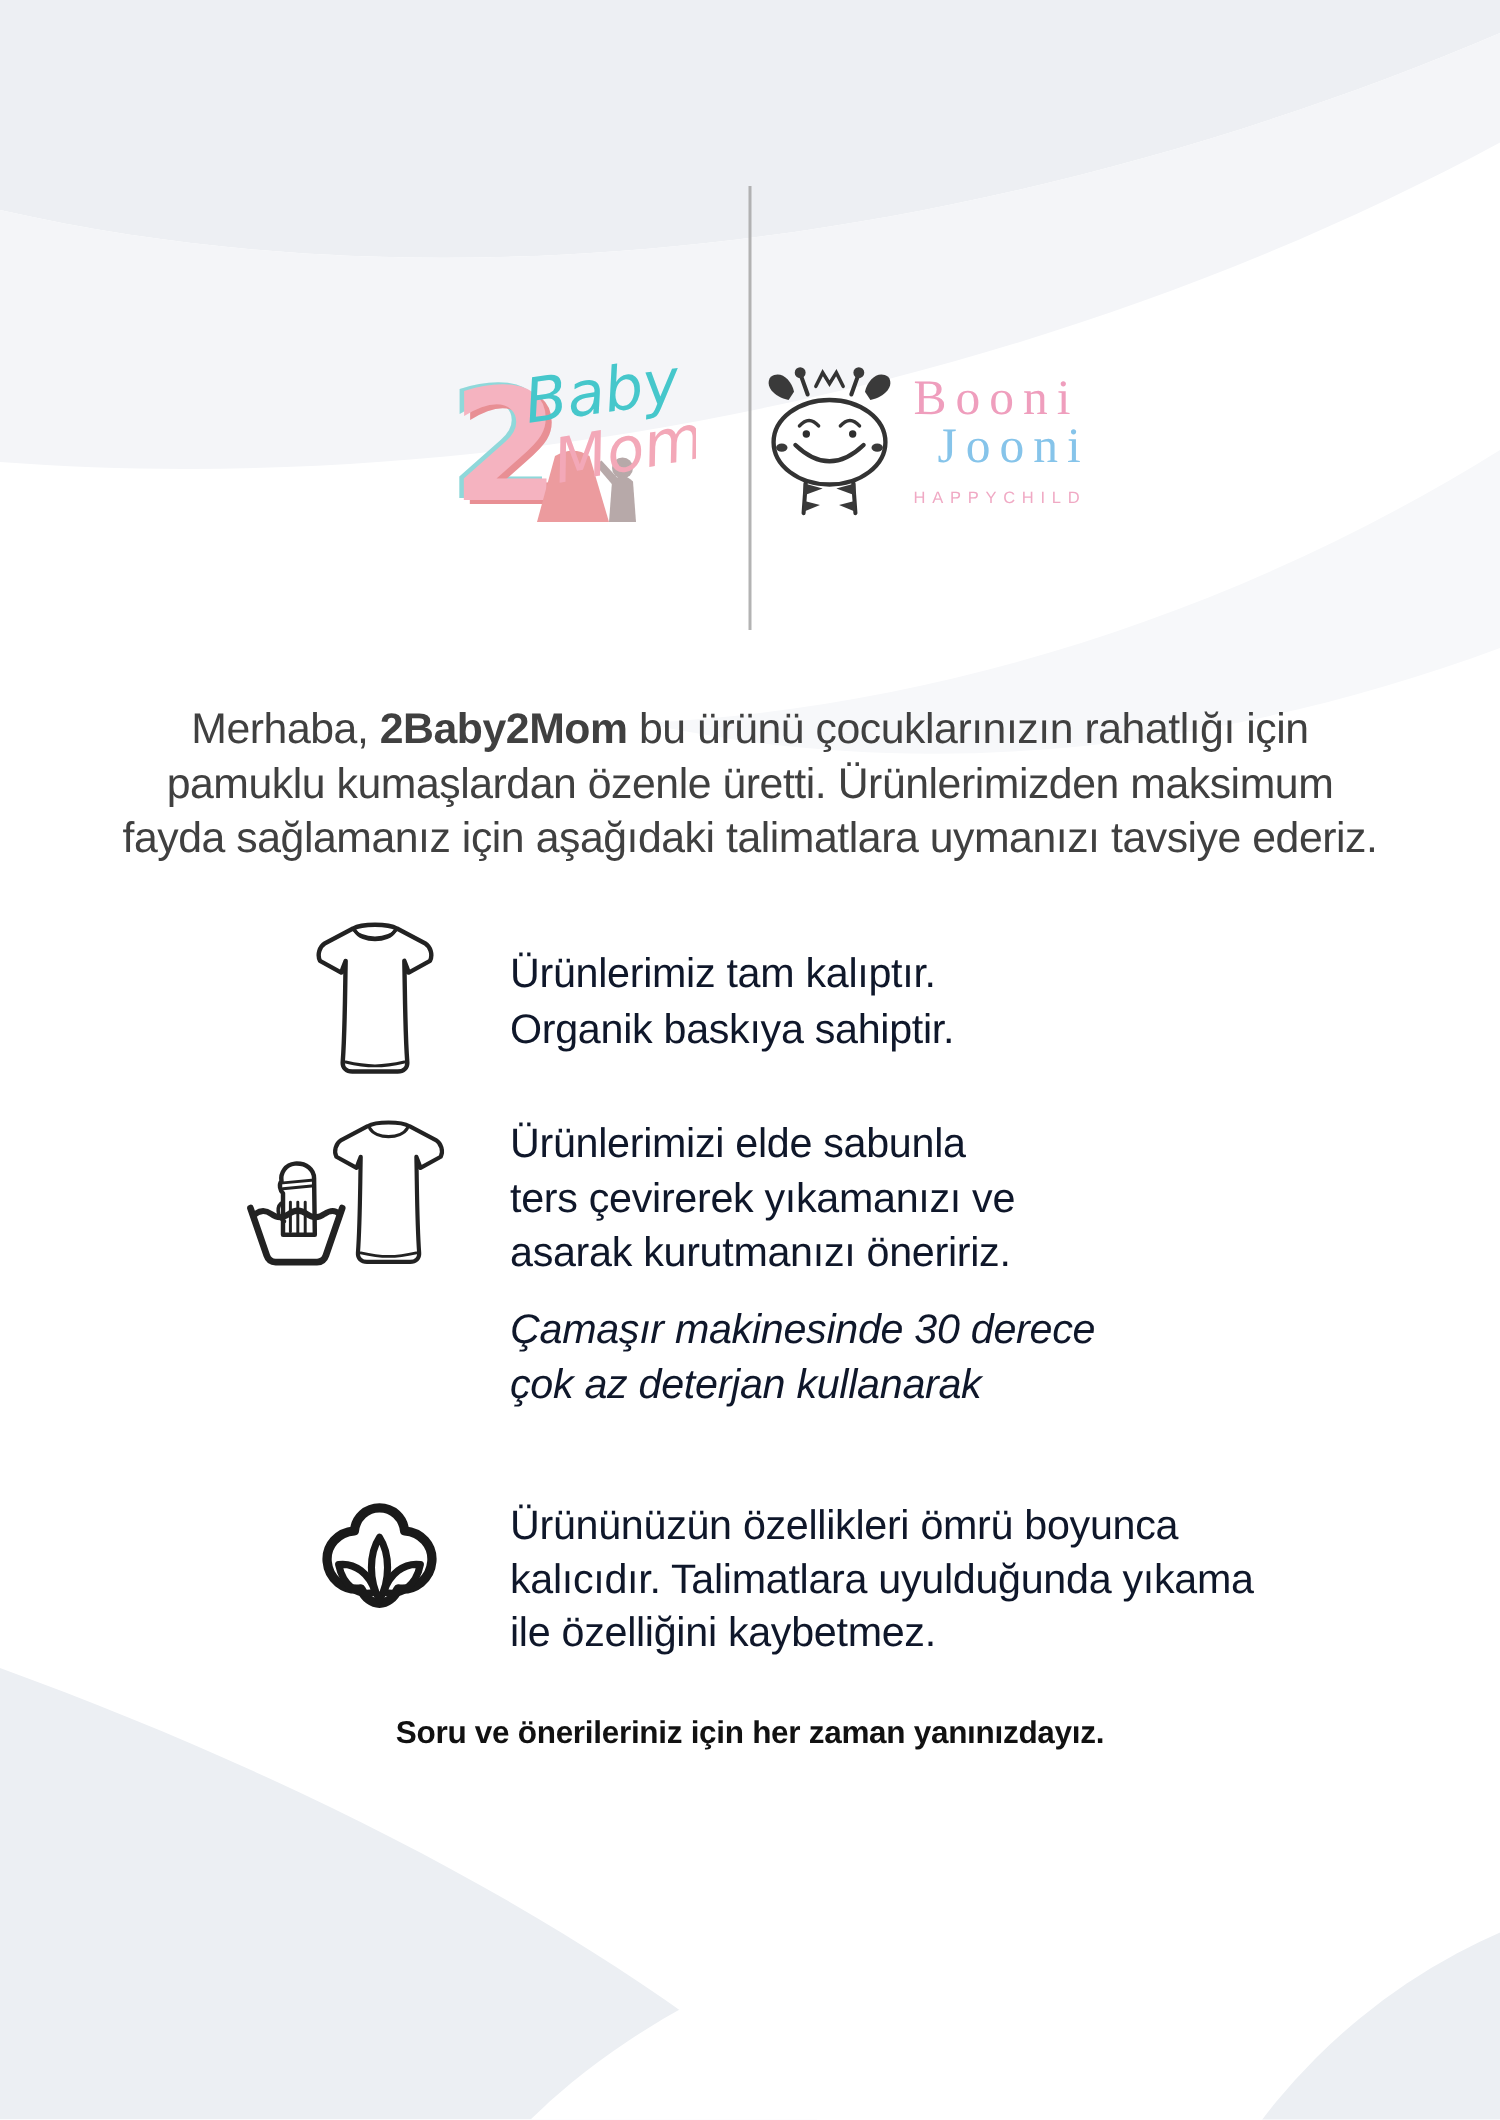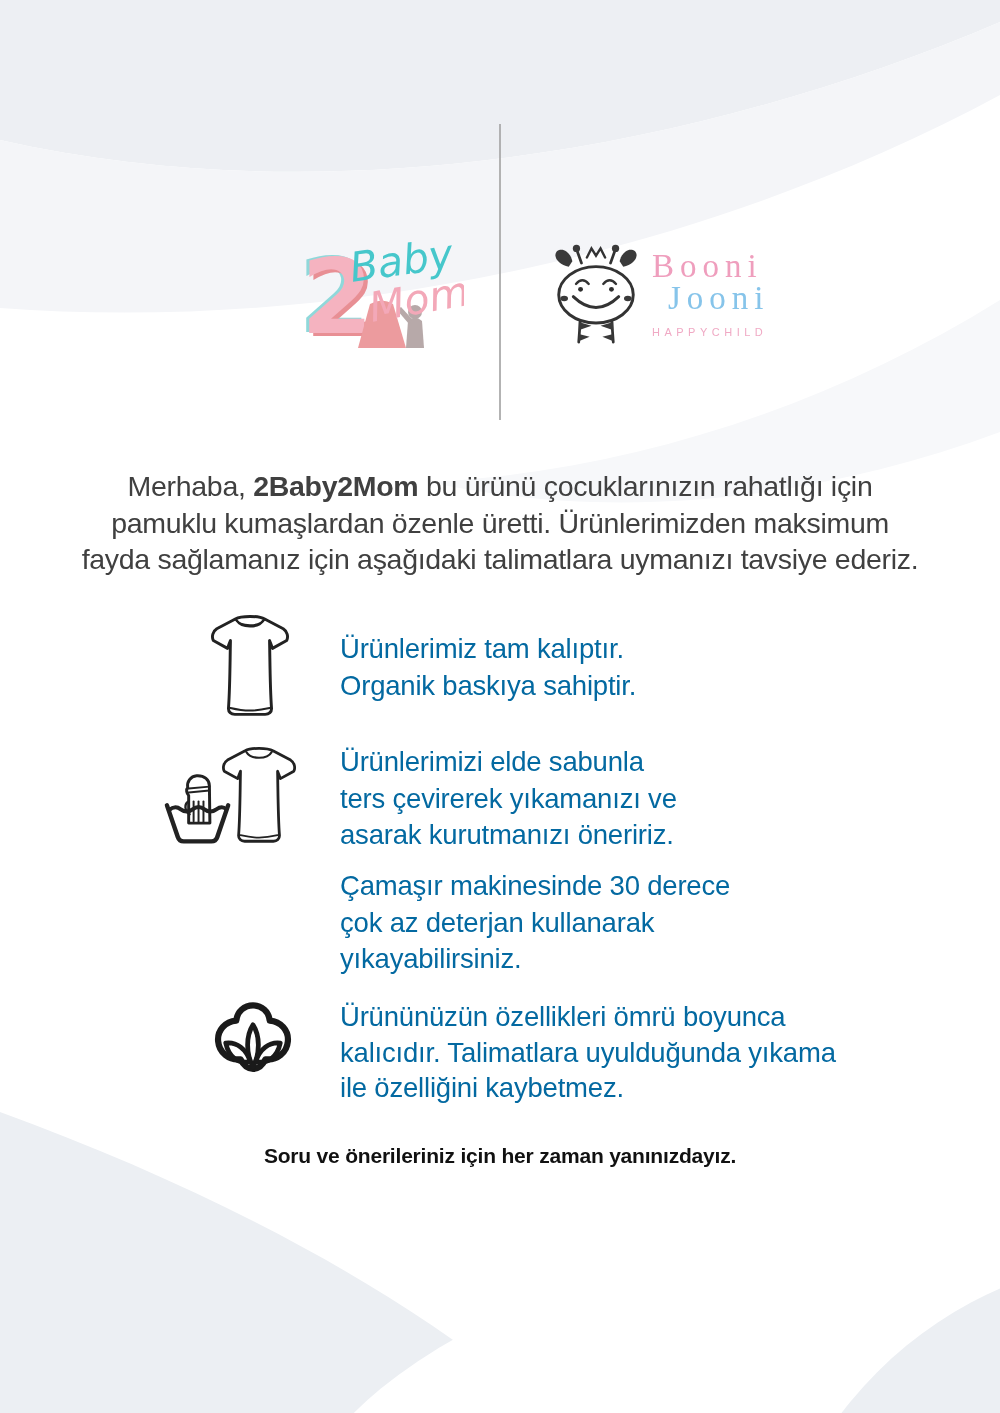--- a/index.html
+++ b/index.html
@@ -10,42 +10,42 @@
     font-family:"Liberation Sans","DejaVu Sans",sans-serif;
     color:#1e1e1e;
   }
   .page{position:absolute;inset:0;}
   .bg{position:absolute;inset:0;z-index:0;}
   .content{position:absolute;inset:0;z-index:1;}
 
   
   .logo-left{position:absolute;left:296px;top:236px;width:168px;height:118px;}
   .divider{position:absolute;left:499px;top:124px;width:2px;height:296px;background:#a6a6a6;opacity:.85;}
-  .logo-right{position:absolute;left:546px;top:240px;display:flex;align-items:flex-start;gap:6px;}
+  .logo-right{position:absolute;left:503px;top:240px;display:flex;align-items:flex-start;gap:6px;}
   .giraffe{width:100px;height:106px;}
   .booni-text{margin-top:10px;font-family:"Liberation Serif","DejaVu Serif",serif;line-height:32px;}
   .booni-line1{color:#ef9ebd;font-size:33px;letter-spacing:6px;}
   .booni-line2{color:#86c4ea;font-size:33px;letter-spacing:6px;margin-left:16px;text-align:center;}
   .booni-tag{color:#f0a9c4;font-size:11px;letter-spacing:4.5px;margin-top:2px;font-family:"Liberation Sans",sans-serif;}
 
   
   .intro{position:absolute;left:0;right:0;top:468px;text-align:center;
          font-size:28.5px;line-height:36.5px;letter-spacing:-0.3px;color:#404040;}
   .intro .line{white-space:nowrap;}
   .intro b{font-weight:bold;}
 
   
   .icon{position:absolute;}
-  .care-text{position:absolute;font-size:27.5px;line-height:36.5px;letter-spacing:-0.2px;color:#0369a1;}
+  .care-text{position:absolute;font-size:27.5px;line-height:36.5px;letter-spacing:-0.2px;color:#0f172a;}
   .r1i{left:206px;top:614px;}
   .r1t{left:340px;top:631px;}
   .r2i{left:164px;top:744px;}
   .r2t{left:340px;top:744px;}
   .r3i{left:193px;top:880px;}
-  .r3t{left:340px;top:868px;}
+  .r3t{left:340px;top:868px;font-style:italic;}
   .r4i{left:210px;top:999px;}
   .r4t{left:340px;top:999px;}
   .r4t{line-height:35.5px;}
 
   
   .footer{position:absolute;left:0;right:0;top:1144px;text-align:center;
           font-weight:bold;font-size:21px;letter-spacing:-0.2px;color:#111;}
 
   svg text.balloon{font-family:"DejaVu Sans",sans-serif;font-weight:bold;}
   svg text.script{font-family:"DejaVu Sans",sans-serif;font-style:italic;}
@@ -178,21 +178,20 @@
     </div>
     <div class="care-text r2t">
       <div>Ürünlerimizi elde sabunla</div>
       <div>ters çevirerek yıkamanızı ve</div>
       <div>asarak kurutmanızı öneririz.</div>
     </div>
 
     <div class="care-text r3t">
       <div>Çamaşır makinesinde 30 derece</div>
       <div>çok az deterjan kullanarak</div>
-      <div>yıkayabilirsiniz.</div>
     </div>
 
     <div class="icon r4i">
       <svg width="86" height="90" viewBox="0 0 90 92" fill="none" stroke="#1a1a1a" stroke-linejoin="round">
         <path stroke-width="6.5" d="M45,5.5 C36,5.5 28.5,12 27.5,21.5 C16,22.5 7.5,31.5 8.5,43 C9.5,55 20,63.5 32,62 C35,68.5 40,72 45,72 C50,72 55,68.5 58,62 C70,63.5 80.5,55 81.5,43 C82.5,31.5 74,22.5 62.5,21.5 C61.5,12 54,5.5 45,5.5 Z"></path>
         <path stroke-width="5" d="M45,26 C52.5,37.5 52.5,56 45,70 C37.5,56 37.5,37.5 45,26 Z"></path>
         <path stroke-width="5" d="M16.5,45 C28,43.5 38,51.5 42,64 C30.5,68 19.5,60 16.5,45 Z"></path>
         <path stroke-width="5" d="M73.5,45 C62,43.5 52,51.5 48,64 C59.5,68 70.5,60 73.5,45 Z"></path>
       </svg>
     </div>

